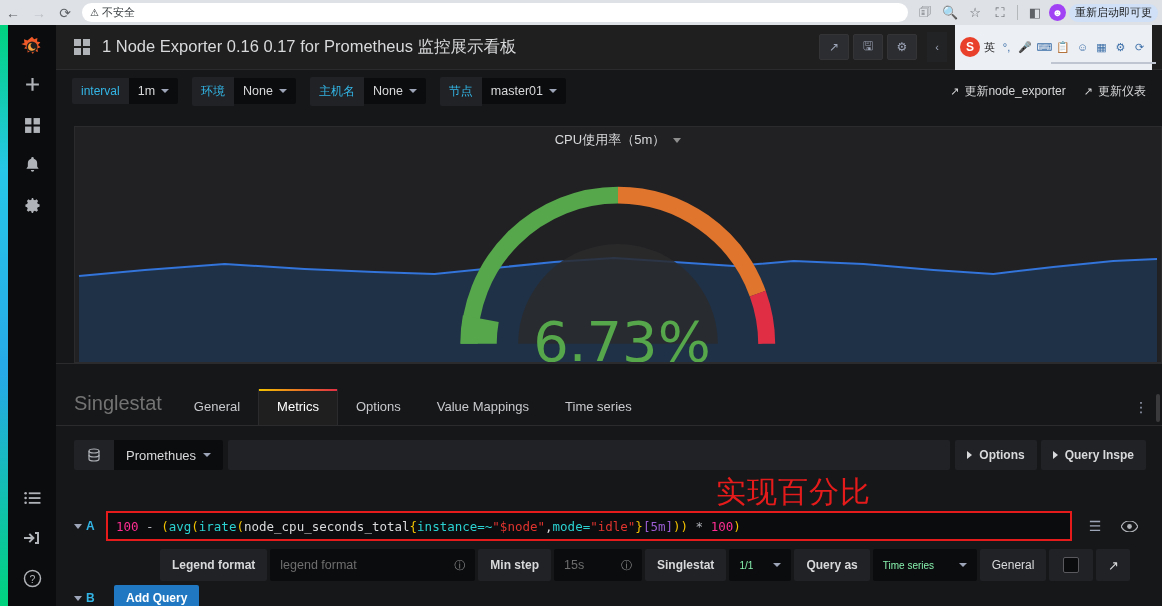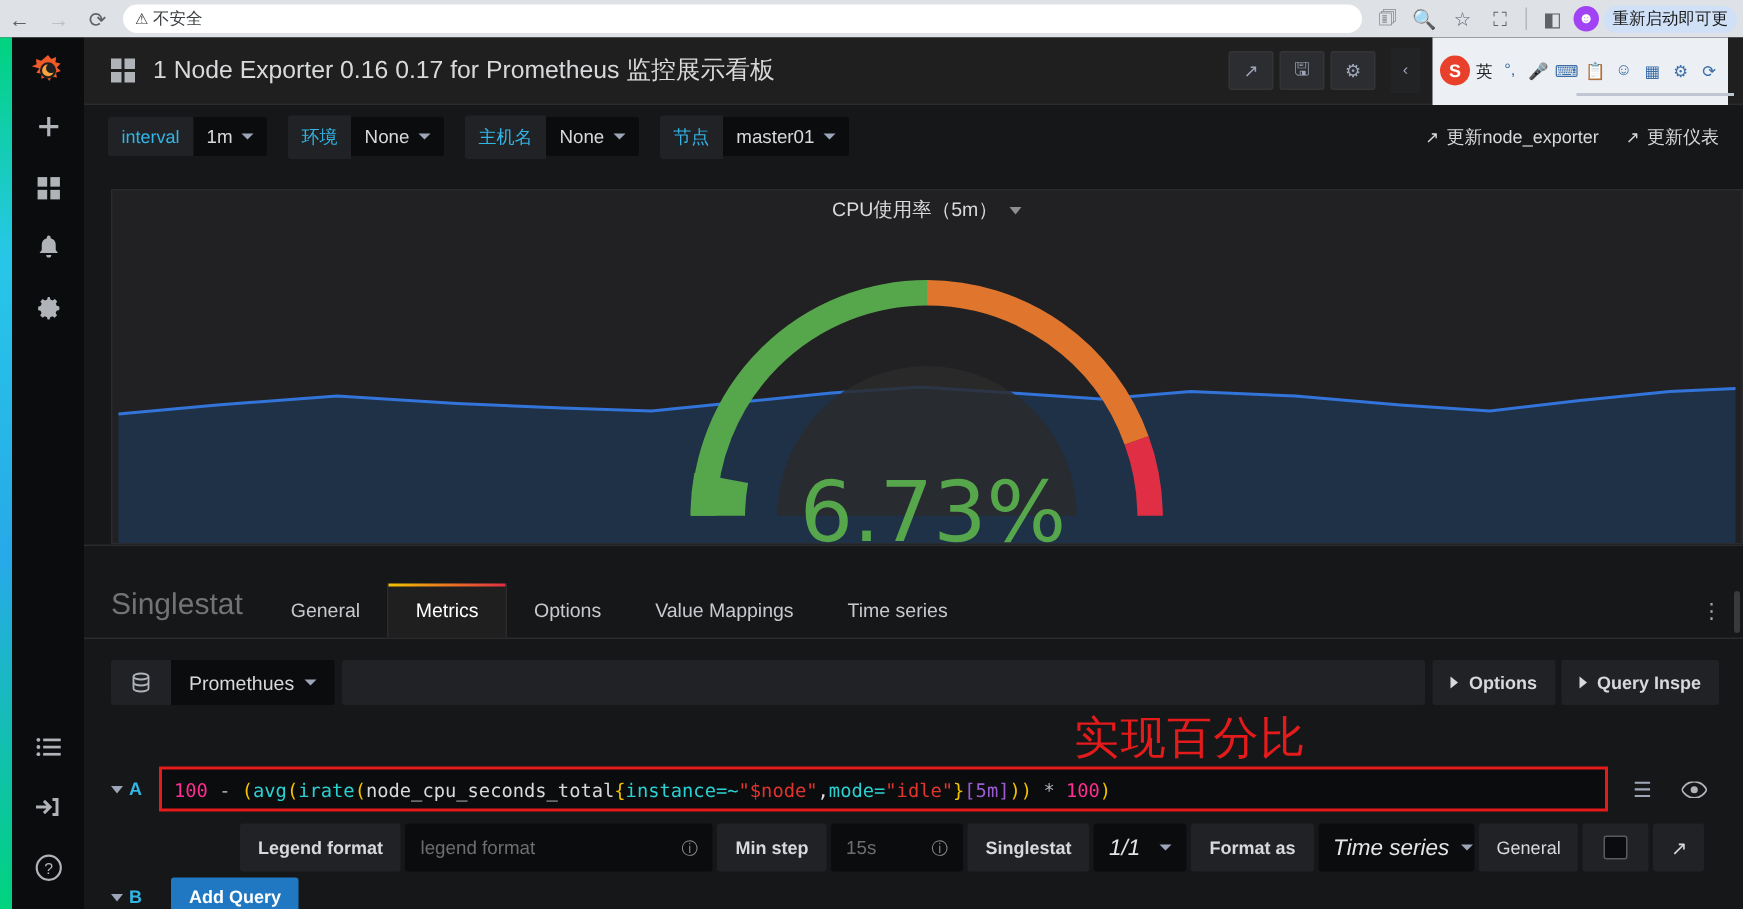--- a/index.html
+++ b/index.html
@@ -186,21 +186,21 @@
   .optrow{
     position:absolute; top:185px; left:104px; width:1000px; height:32px;
     display:flex; align-items:center; gap:3px;
   }
   .o-lab{ background:#202226;height:32px;display:flex;align-items:center;padding:0 12px;
     color:#d8d9da;font-size:12px;font-weight:bold;border-radius:2px;white-space:nowrap;}
   .o-input{ background:#0b0c0e;height:32px;display:flex;align-items:center;padding:0 10px;
     color:#6e6e6e;font-size:12.5px;border-radius:2px;position:relative;}
   .o-info{ margin-left:auto;color:#8e8e8e;font-size:11px;padding-left:10px;}
   .o-sel{ background:#0b0c0e;height:32px;display:flex;align-items:center;padding:0 10px;gap:8px;
-    color:#e5e5e5;font-size:15px;border-radius:2px;white-space:nowrap;font-style:italic;}
+    color:#86efac;font-size:10px;border-radius:2px;white-space:nowrap;}
   .o-chk{ background:#202226;height:32px;width:44px;display:flex;align-items:center;justify-content:center;
     border-radius:2px;}
   .chkbox{ width:16px;height:16px;border:1px solid #5a5a5e;border-radius:2px;background:#0b0c0e;}
   .o-btn{ background:#202226;height:32px;width:34px;display:flex;align-items:center;justify-content:center;
     color:#d8d9da;font-size:13px;border-radius:2px;}
 
   .brow{
     position:absolute; top:223px; left:18px; width:400px; height:22px;
     display:flex; align-items:center; gap:8px;
   }
@@ -462,21 +462,21 @@
     <div class="o-lab">Min step</div>
     <div class="o-input" style="width:88px">
       <span>15s</span>
       <span class="o-info">ⓘ</span>
     </div>
     <div class="o-lab">Singlestat</div>
     <div class="o-sel" style="width:62px">
       <span>1/1</span>
       <span class="caret" style="margin-left:auto"></span>
     </div>
-    <div class="o-lab">Format as</div>
+    <div class="o-lab">Query as</div>
     <div class="o-sel" style="width:104px">
       <span>Time series</span>
       <span class="caret" style="margin-left:auto"></span>
     </div>
     <div class="o-lab" style="font-weight:normal">General</div>
     <div class="o-chk">
       <span class="chkbox"></span>
     </div>
     <div class="o-btn">↗</div>
   </div>

